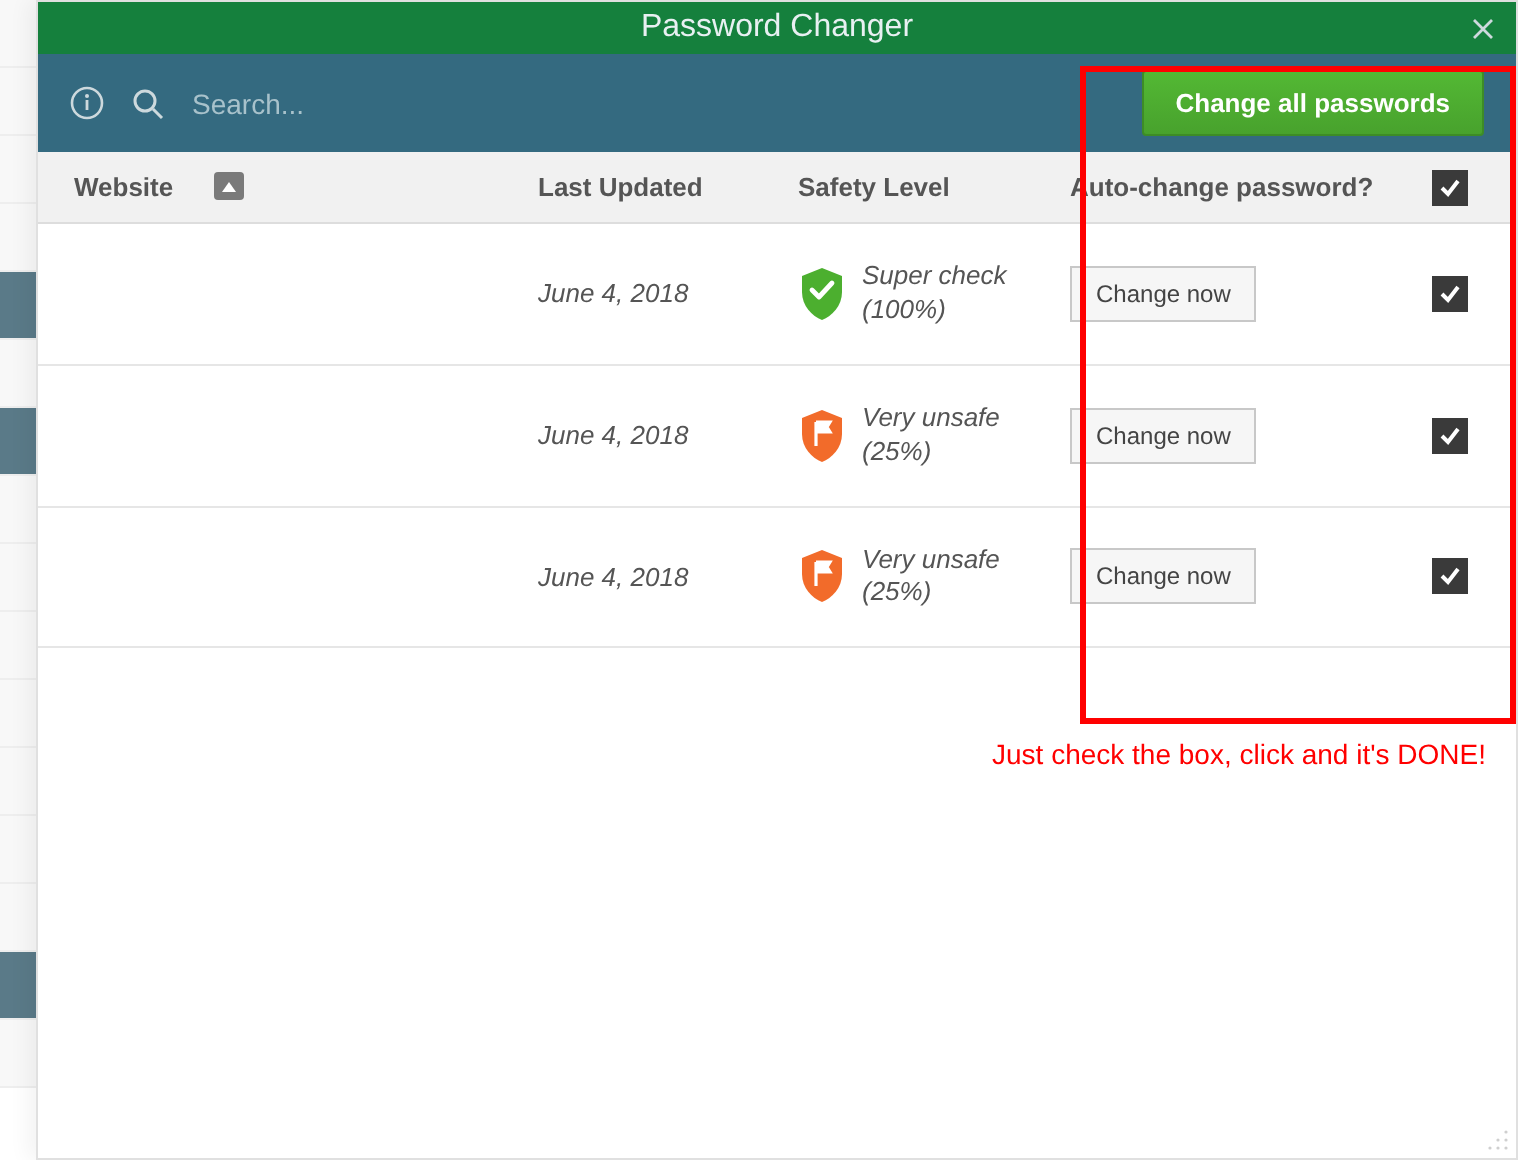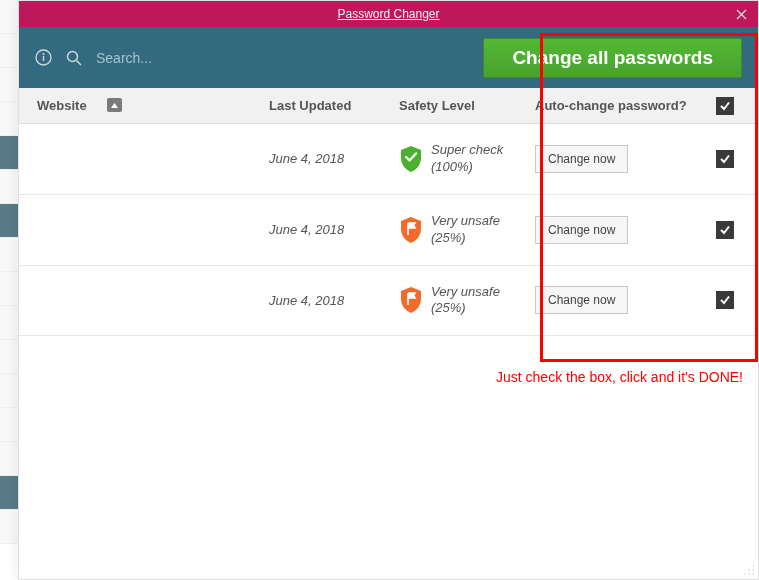--- a/index.html
+++ b/index.html
@@ -36,45 +36,44 @@
       height: 34px;
       border-bottom: 1px solid #eee;
       background: #f8f8f8;
     }
     .backdrop .stub.dark { background: #5a7a88; }
     .backdrop .stub.apple { color:#555; font-size:14px; text-align:center; line-height:34px; }
 
     
     .titlebar {
       height: 26px;
-      background: #be185d;
+      background: #15803d;
       color: #e8f0f2;
       display: flex;
       align-items: center;
       justify-content: center;
       position: relative;
-      font-size: 12px;
-      text-decoration: underline;
+      font-size: 16px;
     }
     .titlebar .close {
       position: absolute;
       right: 0;
       top: 0;
       width: 34px;
       height: 26px;
       display: flex;
       align-items: center;
       justify-content: center;
       color: #cdd9dd;
       cursor: pointer;
     }
 
     
     .toolbar {
-      height: 61px;
+      height: 49px;
       background: #346a80;
       display: flex;
       align-items: center;
       padding: 0 16px;
       gap: 14px;
     }
     .toolbar .icon-btn {
       color: #d7e5ea;
       display: flex;
       align-items: center;
@@ -88,22 +87,22 @@
       outline: none;
       color: #d7e5ea;
       font-size: 14px;
     }
     .search-input::placeholder { color: #a8c2cb; }
     .change-all {
       background: #4caf2f;
       background: linear-gradient(#53b834, #48a22d);
       color: #fff;
       border: 1px solid #3d8c26;
-      padding: 8px 28px;
-      font-size: 19px;
+      padding: 8px 16px;
+      font-size: 13px;
       font-weight: bold;
       cursor: pointer;
       border-radius: 2px;
     }
 
     
     .header-row {
       height: 36px;
       background: #f1f1f1;
       border-bottom: 1px solid #ddd;

